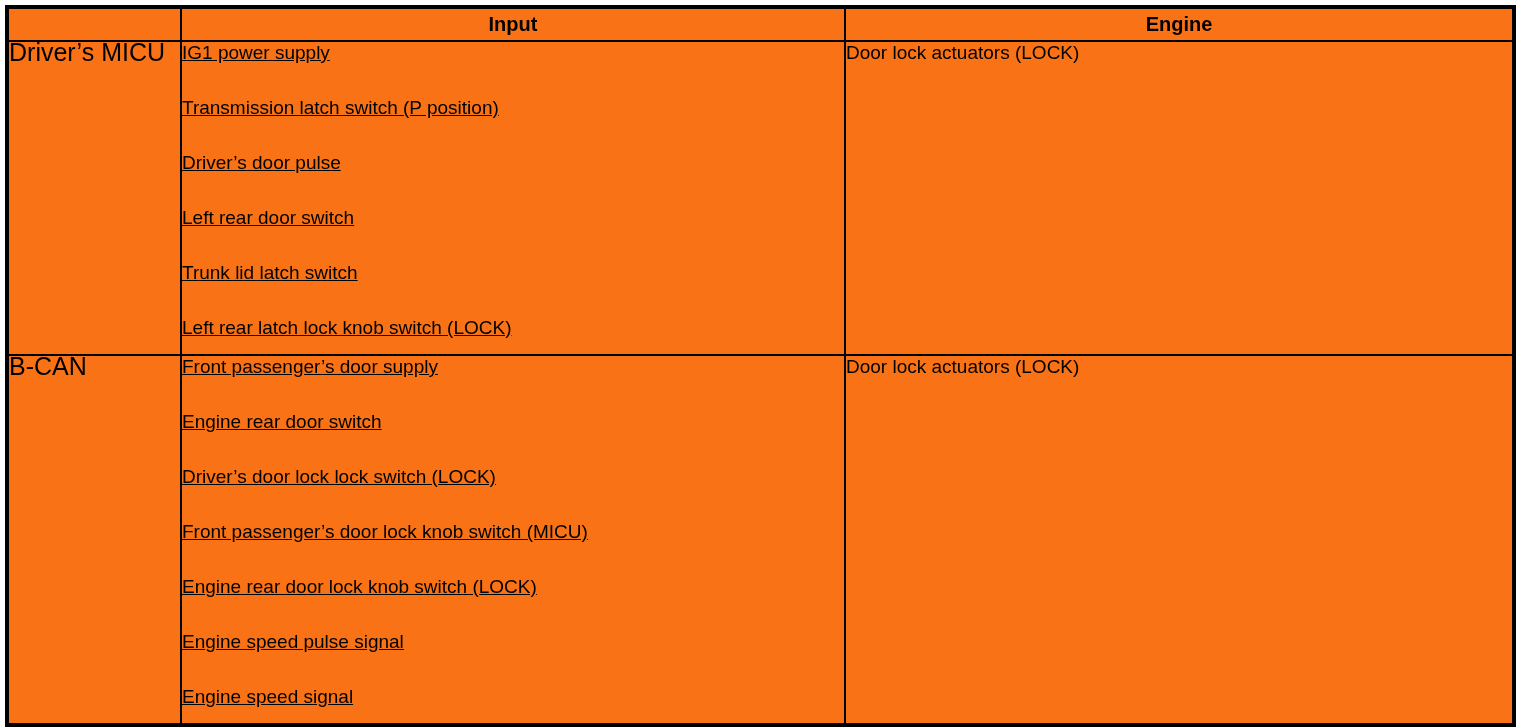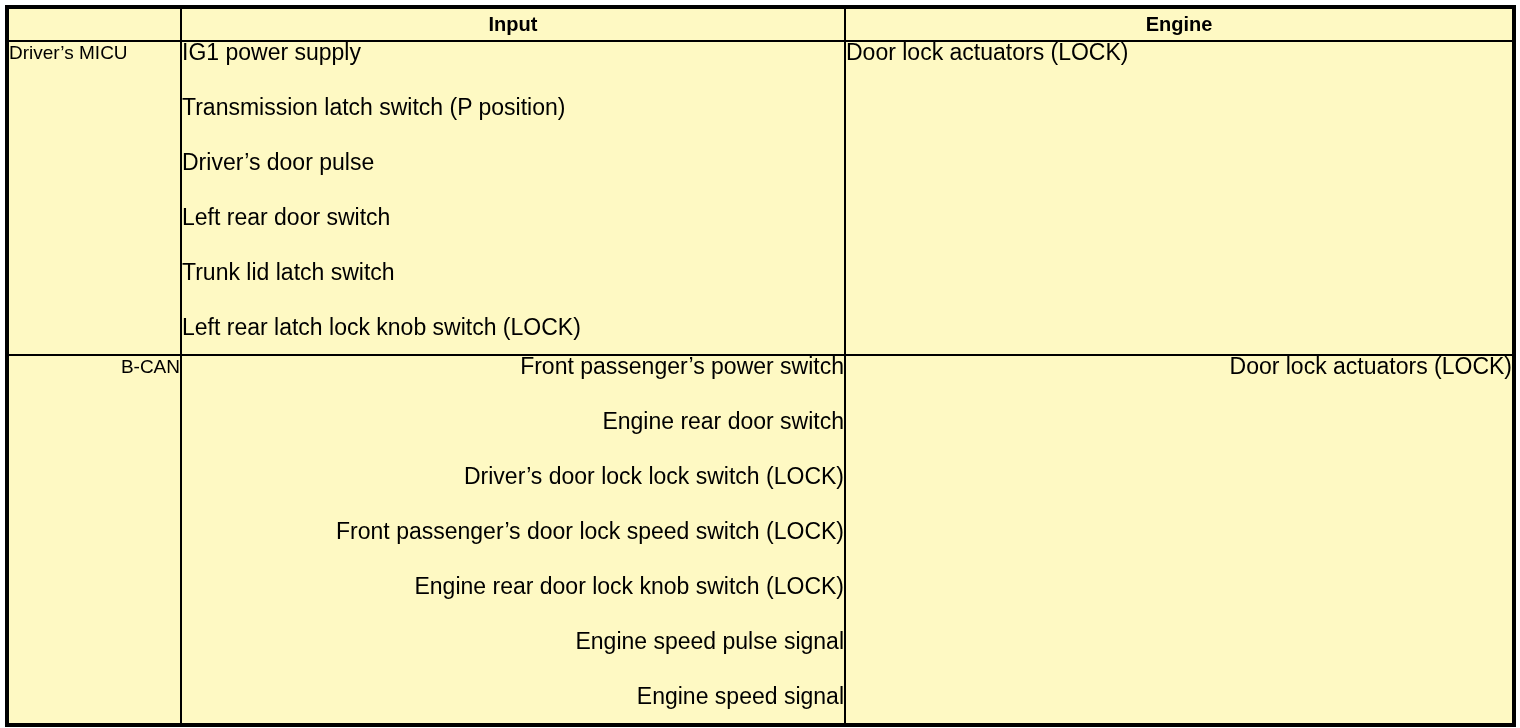--- a/index.html
+++ b/index.html
@@ -20,61 +20,62 @@
   }
   table.io-table {
     position: absolute;
     top: 5px;
     left: 5px;
     width: 1507px;
     height: 718px;
     border-collapse: collapse;
     table-layout: fixed;
     border: 4px solid #000000;
-    background: #fef9c3;
+    background: #f97316;
     padding-left: 41px;
   }
   table.io-table th,
   table.io-table td {
     border: 2px solid #000000;
     padding: 0;
     vertical-align: top;
     overflow: hidden;
   }
   thead th {
     height: 31px;
     border-bottom: 3px solid #000000;
     font-size: 20px;
     font-weight: bold;
     text-align: center;
     vertical-align: middle;
     line-height: 31px;
   }
   tbody tr.row-0 td { height: 312px; }
-  tbody tr.row-1 td { height: 367px; text-align: right; }
+  tbody tr.row-1 td { height: 367px; }
   td.col-source {
-    font-size: 19px;
+    font-size: 25px;
     padding: 9px 2px 0 3px;
     line-height: 21px;
     white-space: nowrap;
   }
   td.col-inputs {
-    font-size: 23px;
+    font-size: 19px;
     padding: 9px 4px 0 6px;
+    text-decoration: underline;
   }
   td.col-inputs .item {
     line-height: 21px;
     margin-bottom: 34px;
     white-space: nowrap;
   }
   td.col-inputs .item:last-child {
     margin-bottom: 0;
   }
   td.col-output {
-    font-size: 23px;
+    font-size: 19px;
     padding: 9px 4px 0 5px;
     line-height: 21px;
     white-space: nowrap;
     margin-left: 22px;
   }
 </style>
 </head>
 <body>
 
 <div class="page">
@@ -100,24 +101,24 @@
             <div class="item">Driver’s door pulse</div>
             <div class="item">Left rear door switch</div>
             <div class="item">Trunk lid latch switch</div>
             <div class="item">Left rear latch lock knob switch (LOCK)</div>
           </td>
           <td class="col-output">Door lock actuators (LOCK)</td>
         </tr>
         <tr class="row-1">
           <td class="col-source">B-CAN</td>
           <td class="col-inputs">
-            <div class="item">Front passenger’s power switch</div>
+            <div class="item">Front passenger’s door supply</div>
             <div class="item">Engine rear door switch</div>
             <div class="item">Driver’s door lock lock switch (LOCK)</div>
-            <div class="item">Front passenger’s door lock speed switch (LOCK)</div>
+            <div class="item">Front passenger’s door lock knob switch (MICU)</div>
             <div class="item">Engine rear door lock knob switch (LOCK)</div>
             <div class="item">Engine speed pulse signal</div>
             <div class="item">Engine speed signal</div>
           </td>
           <td class="col-output">Door lock actuators (LOCK)</td>
         </tr>
       </tbody>
   </table>
 </div>
 

